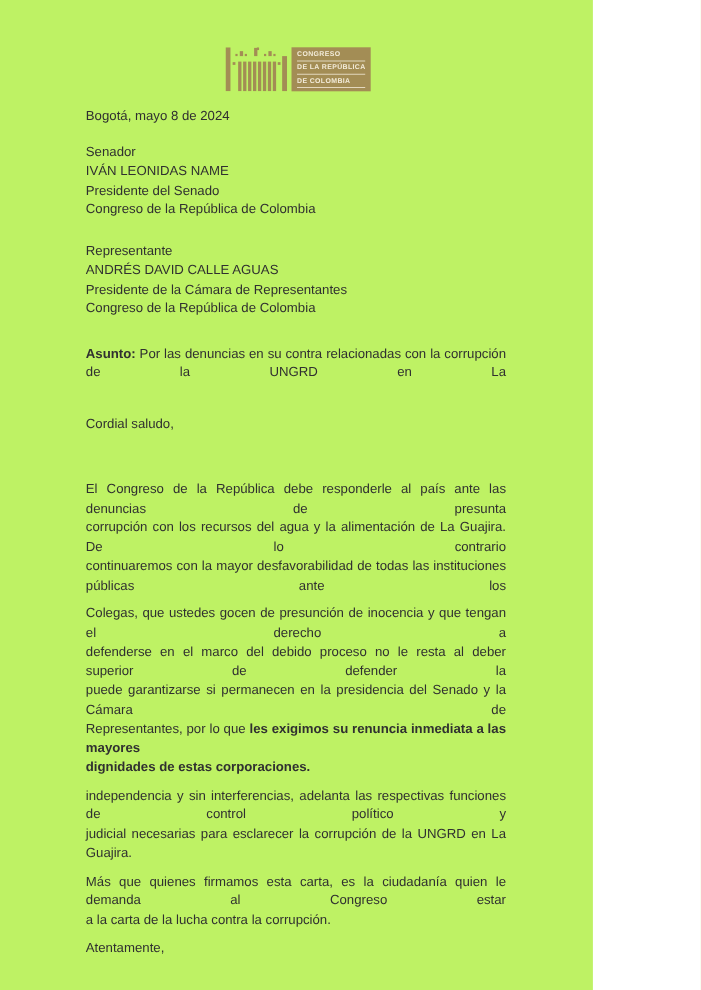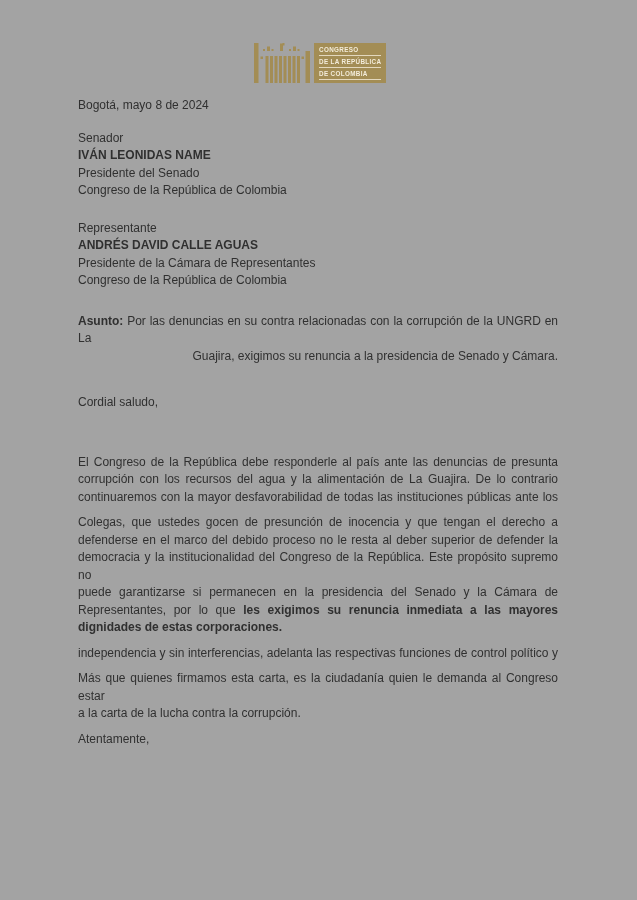--- a/index.html
+++ b/index.html
@@ -1,19 +1,19 @@
 <!DOCTYPE html>
 <html><head>
 <meta charset="utf-8">
 <style>
   html,body{margin:0;padding:0;background:#ffffff;}
   .page{
     position:relative;
-    width:637px;height:900px;
-    background:#a3a3a3;
+    width:539px;height:900px;
+    background:#bef264;
     font-family:"Liberation Sans", sans-serif;
     font-size:12px;
     line-height:17.5px;
     color:#303030;
     box-sizing:border-box;
     padding:0 79px 0 78px;
     overflow:hidden;
   }
   
   .logo{width:128px;height:40px;margin:43px auto 14px auto;display:flex;}
@@ -27,21 +27,21 @@
     font-size:6.3px;font-weight:bold;letter-spacing:0.35px;
     line-height:9px;
     border-bottom:1px solid rgba(248,242,226,0.75);
     padding-bottom:1px;margin-bottom:1px;
     white-space:nowrap;
   }
   
   .date{margin-bottom:15px;}
   .recipient{margin-bottom:20px;}
   .recipient.second{margin-bottom:23px;}
-  .recipient .name{font-weight:bold;}
+  .recipient .name{font-weight:normal;}
   .subject{margin-bottom:29px;}
   .salutation{margin-bottom:42px;}
   .para{margin-bottom:8px;}
   .closing{margin-top:7px;}
   .line{
     text-align:justify;
     text-align-last:justify;
   }
   .line.left-last{text-align-last:left;}
   .line.right-last{text-align-last:right;}
@@ -97,41 +97,40 @@
 
   <div class="recipient second">
     <div>Representante</div>
     <div class="name">ANDRÉS DAVID CALLE AGUAS</div>
     <div>Presidente de la Cámara de Representantes</div>
     <div>Congreso de la República de Colombia</div>
   </div>
 
   <div class="subject">
       <div class="line"><span class="b">Asunto:</span><span> Por las denuncias en su contra relacionadas con la corrupción de la UNGRD en La</span></div>
-      <div class="line right-last"><span>Guajira, exigimos su renuncia a la presidencia de Senado y Cámara.</span></div>
     </div>
 
   <div class="salutation">Cordial saludo,</div>
 
   <div class="body">
       <div class="para">
         <div class="line"><span>El Congreso de la República debe responderle al país ante las denuncias de presunta</span></div>
         <div class="line"><span>corrupción con los recursos del agua y la alimentación de La Guajira. De lo contrario</span></div>
         <div class="line"><span>continuaremos con la mayor desfavorabilidad de todas las instituciones públicas ante los</span></div>
       </div>
       <div class="para">
         <div class="line"><span>Colegas, que ustedes gocen de presunción de inocencia y que tengan el derecho a</span></div>
         <div class="line"><span>defenderse en el marco del debido proceso no le resta al deber superior de defender la</span></div>
-        <div class="line"><span>democracia y la institucionalidad del Congreso de la República. Este propósito supremo no</span></div>
         <div class="line"><span>puede garantizarse si permanecen en la presidencia del Senado y la Cámara de</span></div>
         <div class="line"><span>Representantes, por lo que </span><span class="b">les exigimos su renuncia inmediata a las mayores</span></div>
         <div class="line left-last"><span class="b">dignidades de estas corporaciones.</span></div>
       </div>
       <div class="para">
         <div class="line"><span>independencia y sin interferencias, adelanta las respectivas funciones de control político y</span></div>
+        <div class="line left-last"><span>judicial necesarias para esclarecer la corrupción de la UNGRD en La Guajira.</span></div>
       </div>
       <div class="para">
         <div class="line"><span>Más que quienes firmamos esta carta, es la ciudadanía quien le demanda al Congreso estar</span></div>
         <div class="line left-last"><span>a la carta de la lucha contra la corrupción.</span></div>
       </div>
     </div>
 
   <div class="closing">Atentamente,</div>
 
 </div>

